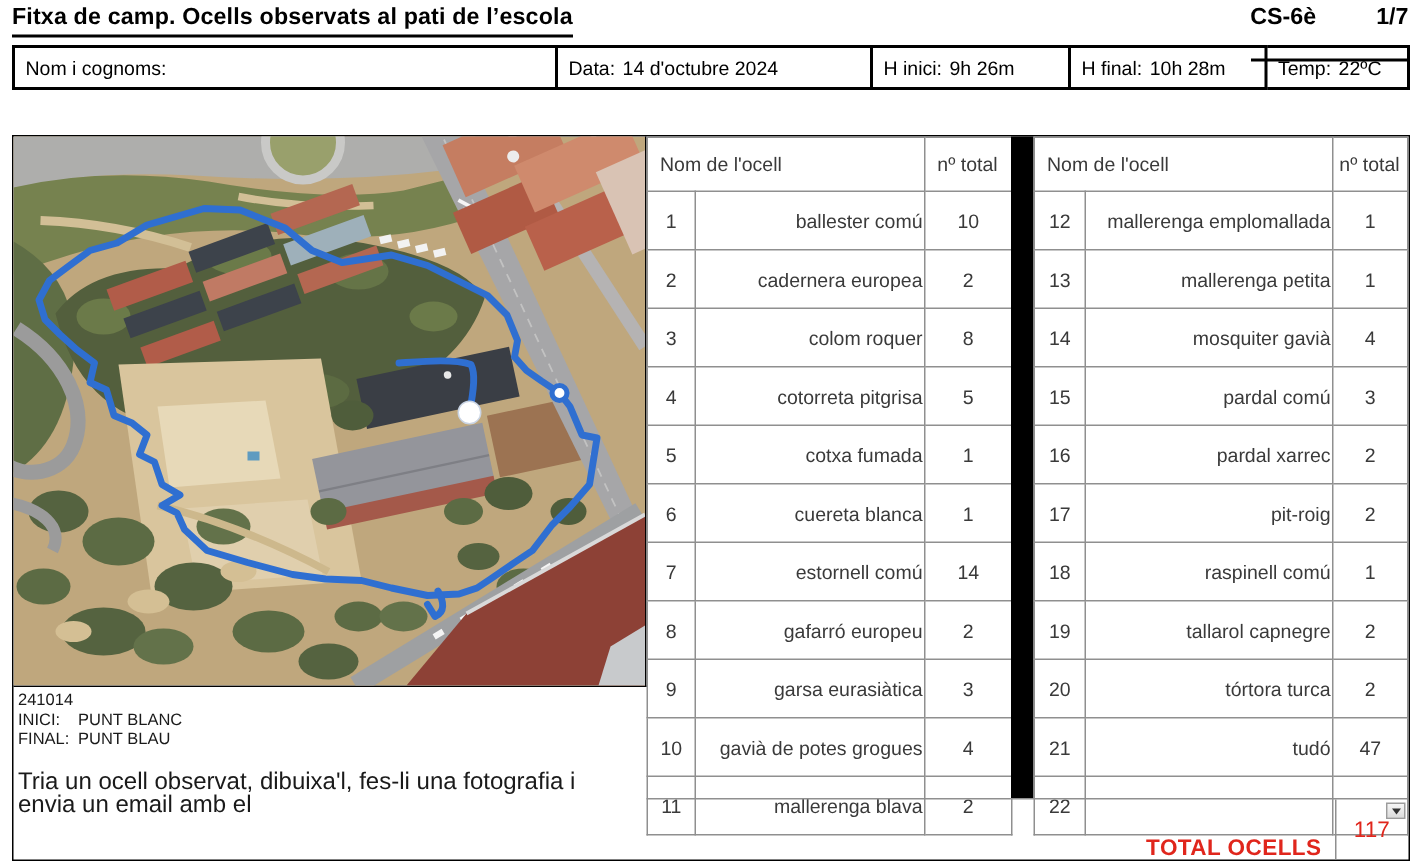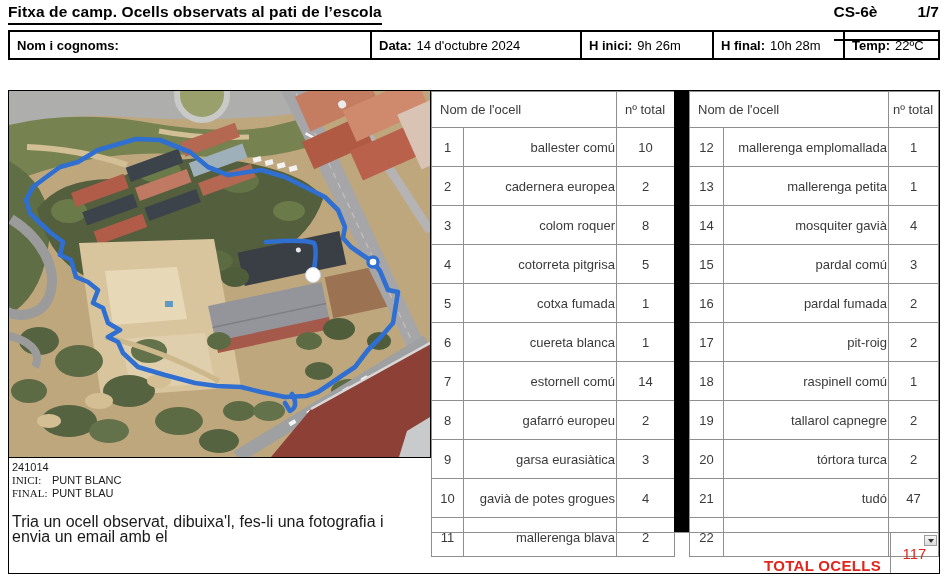--- a/index.html
+++ b/index.html
@@ -9,33 +9,33 @@
   
   .title{position:absolute;left:8px;top:3px;font-size:15.5px;font-weight:bold;
          border-bottom:2px solid #000;padding-bottom:2px;letter-spacing:.1px;}
   .title-right{position:absolute;right:9px;top:3px;display:flex;gap:40px;
          font-size:15.5px;font-weight:bold;border-bottom:2px solid #000;padding-bottom:18px;}
 
   
   table.form{position:absolute;left:8px;top:30px;width:930px;border-collapse:collapse;table-layout:fixed;}
   table.form td{border:2px solid #000;font-size:13px;height:22px;padding:2px 6px 2px 7px;
                 white-space:nowrap;overflow:hidden;vertical-align:middle;}
-  table.form b{font-weight:bold;margin-right:5px;text-align:right;}
+  table.form b{font-weight:normal;margin-right:5px;text-align:right;}
 
   
   .main{position:absolute;left:8px;top:90px;width:932px;height:484px;border:1.5px solid #000;
         box-sizing:border-box;background:#fff;}
 
   
   .map-panel{position:absolute;left:0;top:0;width:422px;height:481px;}
   .map-frame{position:absolute;left:0;top:0;width:421px;height:366px;
              border-right:1.5px solid #000;border-bottom:1.5px solid #000;box-sizing:content-box;}
   .map-frame svg{display:block;}
   .caption{position:absolute;left:3px;top:370px;font-size:11px;line-height:13px;color:#1a1a1a;}
-  .caption .cl{display:inline-block;width:40px;font-family:Liberation Serif, serif;}
+  .caption .cl{display:inline-block;width:40px;}
   .instruction{position:absolute;left:3px;top:423px;width:412px;font-size:16px;line-height:15px;color:#1a1a1a;}
 
   
   table.birds{position:absolute;top:0;border-collapse:collapse;table-layout:fixed;}
   table.birds.t1{left:422px;width:243px;}
   table.birds.t2{left:680px;width:249px;}
   table.birds th,table.birds td{border:1px solid #8f8f8f;font-size:13px;font-weight:normal;
         color:#3a3a3a;overflow:hidden;white-space:nowrap;}
   table.birds th{height:33px;text-align:left;padding-left:8px;}
   table.birds th.h-total{text-align:center;padding-left:0;}
@@ -323,21 +323,21 @@
             <td class="col-name">mosquiter gavià</td>
             <td class="col-count">4</td>
           </tr>
           <tr>
             <td class="col-num">15</td>
             <td class="col-name">pardal comú</td>
             <td class="col-count">3</td>
           </tr>
           <tr>
             <td class="col-num">16</td>
-            <td class="col-name">pardal fumada</td>
+            <td class="col-name">pardal xarrec</td>
             <td class="col-count">2</td>
           </tr>
           <tr>
             <td class="col-num">17</td>
             <td class="col-name">pit-roig</td>
             <td class="col-count">2</td>
           </tr>
           <tr>
             <td class="col-num">18</td>
             <td class="col-name">raspinell comú</td>

